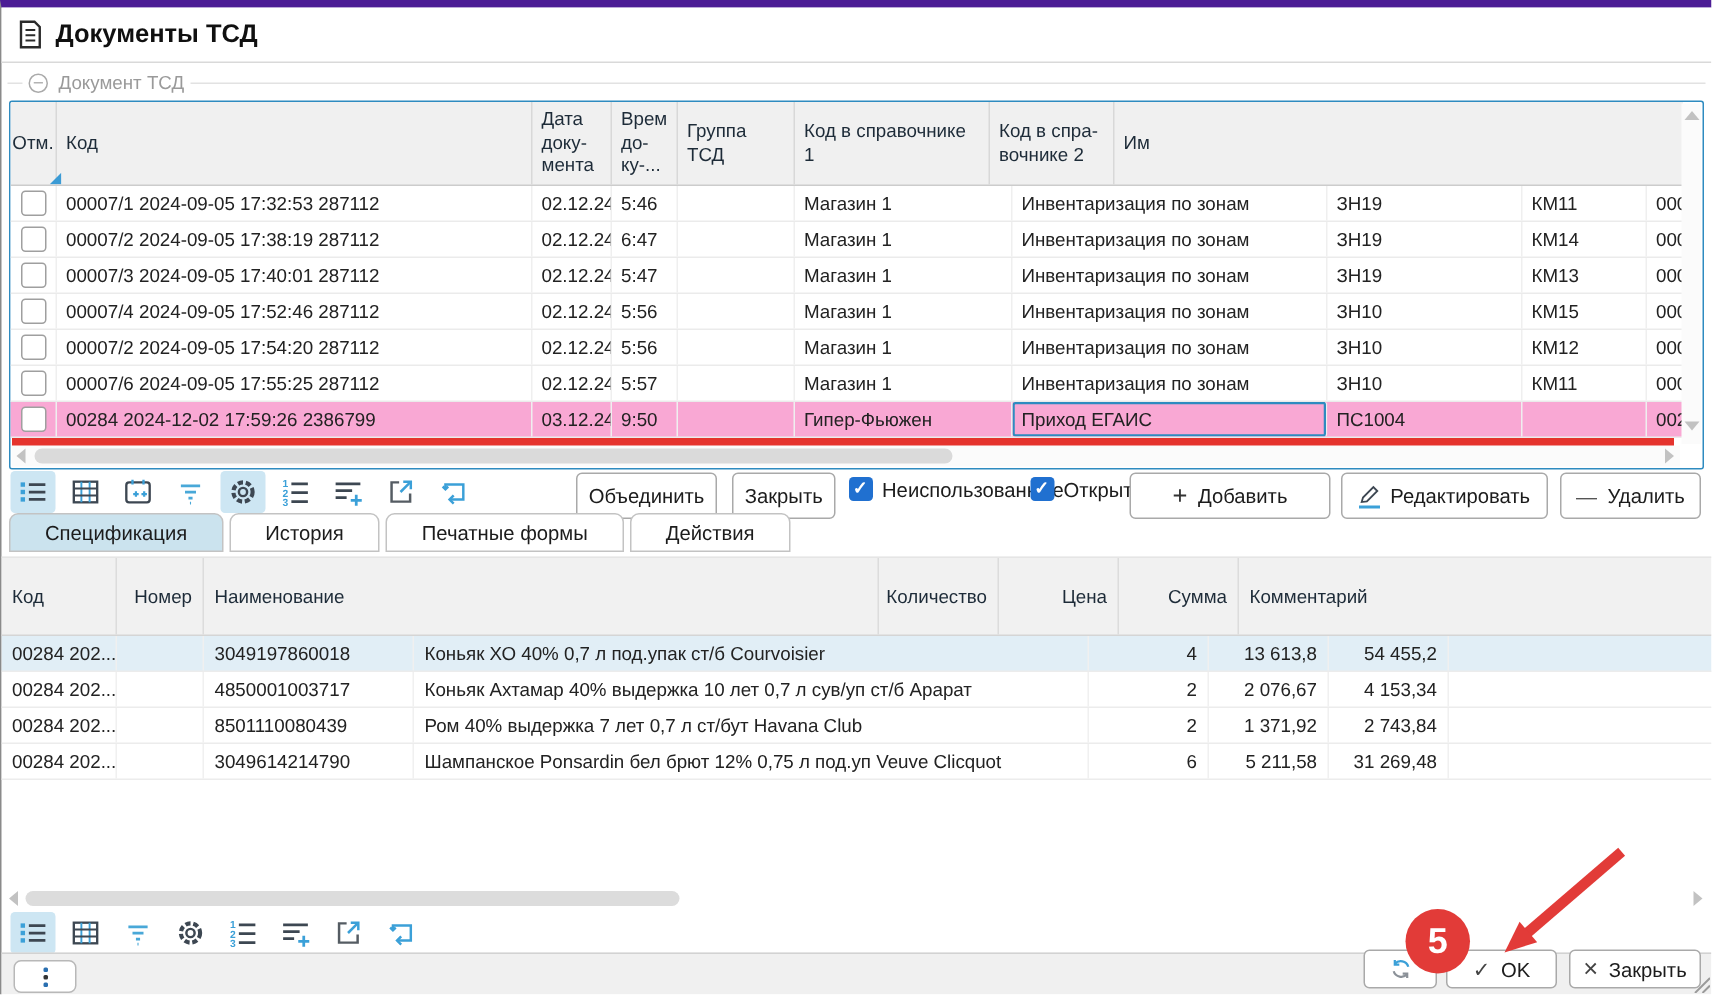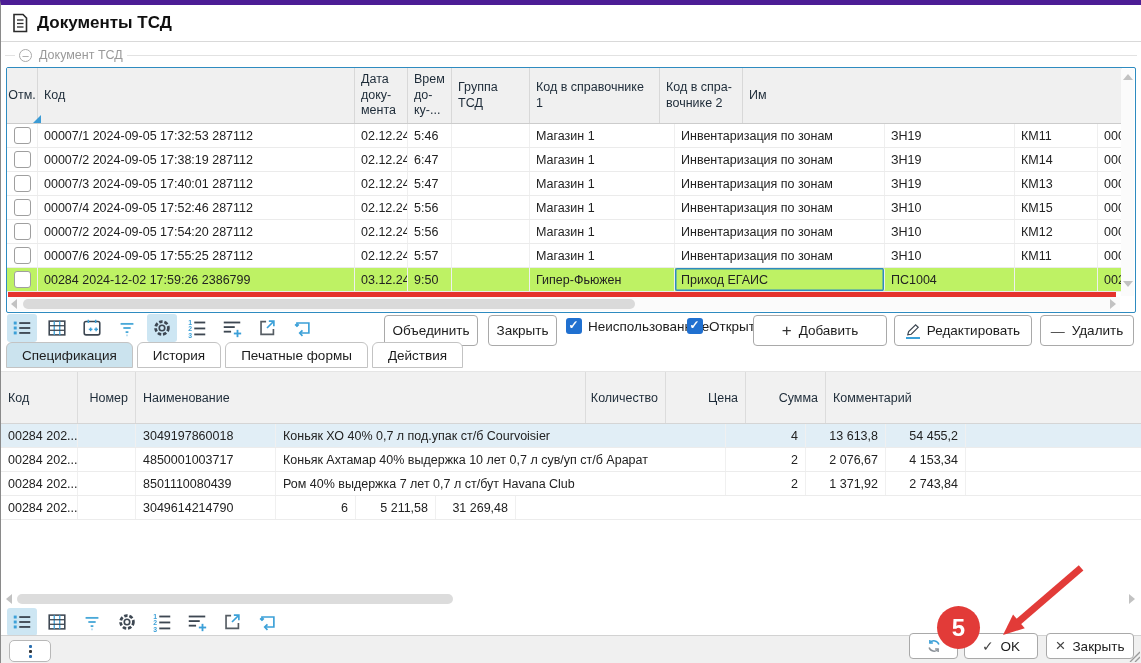--- a/index.html
+++ b/index.html
@@ -10,21 +10,21 @@
   
   .gb-label{position:absolute;left:14px;top:43px;display:flex;align-items:center;gap:7px;color:#9a9a9a;font-size:12.5px;background:#fff;z-index:2;padding:0 4px;}
   .gb-collapse{width:13px;height:13px;border:1px solid #aaa;border-radius:50%;color:#9a9a9a;font-size:11px;line-height:11px;text-align:center;box-sizing:border-box;}
   .gb-line{position:absolute;left:4px;top:50px;right:4px;border-top:1px solid #e2e2e2;}
   
   .dtable{position:absolute;left:5px;top:62px;width:1130px;height:246px;border:1px solid #2e8bc0;border-radius:2px;background:#fff;box-sizing:border-box;overflow:hidden;}
   .dhead{display:flex;height:56px;background:#f0f0f0;border-bottom:1px solid #cccccc;box-sizing:border-box;width:1115px;}
   .dhead .hc{display:flex;align-items:center;padding:2px 6px;font-size:12.5px;color:#1d2b38;border-right:1px solid #d8d8d8;box-sizing:border-box;line-height:1.25;overflow:hidden;}
   .drow{display:flex;height:24px;border-bottom:1px solid #ebebeb;box-sizing:border-box;width:1115px;background:#fff;}
   .drow .dc{display:flex;align-items:center;padding:0 6px;font-size:12.5px;color:#222;border-right:1px solid #efefef;box-sizing:border-box;white-space:nowrap;overflow:hidden;}
-  .drow.selected{background:#bef264;}
+  .drow.selected{background:#f9a8d4;}
   .c-otm{width:31px;justify-content:center;padding:0!important;}
   .c-code{width:317px;}.c-date{width:53px;}.c-time{width:44px;}.c-grp{width:78px;}
   .c-wh{width:145px;}.c-type{width:210px;}.c-ref1{width:130px;}.c-ref2{width:83px;}.c-name{flex:1;border-right:none!important;}
   .cellsel{box-shadow:inset 0 0 0 1.5px #2e8bc0;border-radius:2px;}
   .rowcb{width:15px;height:15px;border:1px solid #9f9f9f;border-radius:3px;background:#fff;}
   .sort-tri{position:absolute;left:26px;top:47px;width:8px;height:8px;background:#3b9bd5;clip-path:polygon(100% 0,100% 100%,0 100%);}
   .redline{position:absolute;left:1px;top:224px;width:1108px;height:5px;background:#e5332d;z-index:3;}
   
   .dhscroll{position:absolute;left:1px;bottom:1px;height:14px;width:1112px;background:#fbfbfb;}
   .hthumb{position:absolute;left:15px;top:2px;height:10px;background:#dadada;border-radius:5px;}
@@ -42,21 +42,21 @@
   .tbtn{position:absolute;top:1px;height:31px;background:#fff;border:1px solid #a9a9a9;border-radius:4px;font-size:13.5px;color:#1c1c1c;display:flex;align-items:center;justify-content:center;gap:7px;box-sizing:border-box;font-family:"Liberation Sans",sans-serif;}
   .cbgroup{position:absolute;top:4px;display:flex;align-items:center;gap:6px;font-size:13.5px;color:#1c1c1c;}
   .cb{width:16px;height:16px;background:#2070d0;border-radius:3px;position:relative;}
   .cb:after{content:"✓";position:absolute;left:2.5px;top:0px;color:#fff;font-size:12px;font-weight:bold;}
   .plus{font-size:17px;color:#333;font-weight:normal;line-height:14px;}
   .dash{font-size:14px;color:#555;}
   .pencil{position:relative;display:flex;flex-direction:column;align-items:center;}
   .pencil .ul{width:14px;height:2px;background:#3ba0d8;margin-top:1px;}
   
   .tabsbar{position:absolute;left:5px;top:337px;height:26px;display:flex;gap:4px;}
-  .tab{height:26px;display:flex;align-items:center;padding:0 15px;font-size:13.5px;color:#1c1c1c;border:1px solid #c3c3c3;border-radius:6px 6px 0 0;background:#fff;box-sizing:border-box;}
+  .tab{height:26px;display:flex;align-items:center;padding:0 23px;font-size:13.5px;color:#1c1c1c;border:1px solid #c3c3c3;border-radius:6px 6px 0 0;background:#fff;box-sizing:border-box;}
   .tab.active{background:#cbe3ee;}
   
   .stable{position:absolute;left:0;top:366px;width:1141px;}
   .shead{display:flex;height:53px;background:#f1f1f1;border-bottom:1px solid #d5d5d5;border-top:1px solid #e5e5e5;box-sizing:border-box;}
   .shead .hc{display:flex;align-items:center;padding:2px 7px;font-size:12.5px;color:#1d2b38;border-right:1px solid #dcdcdc;box-sizing:border-box;}
   .srow{display:flex;height:24px;border-bottom:1px solid #ececec;box-sizing:border-box;background:#fff;}
   .srow .dc{display:flex;align-items:center;padding:0 7px;font-size:12.5px;color:#222;border-right:1px solid #f0f0f0;box-sizing:border-box;white-space:nowrap;overflow:hidden;}
   .srow.selected{background:#e1eef6;}
   .s-code{width:77px;}.s-num{width:58px;}.s-bar{width:140px;}.s-name{width:450px;}
   .s-qty{width:80px;}.s-price{width:80px;}.s-sum{width:80px;}.s-com{flex:1;border-right:none!important;}
@@ -397,20 +397,21 @@
       <div class="dc s-name">Ром 40% выдержка 7 лет 0,7 л ст/бут Havana Club</div>
       <div class="dc s-qty num">2</div>
       <div class="dc s-price num">1 371,92</div>
       <div class="dc s-sum num">2 743,84</div>
       <div class="dc s-com"></div>
     </div>
     <div class="srow">
       <div class="dc s-code">00284 202...</div>
       <div class="dc s-num num"></div>
       <div class="dc s-bar">3049614214790</div>
+      <div class="dc s-name">Шампанское Ponsardin бел брют 12% 0,75 л под.уп Veuve Clicquot</div>
       <div class="dc s-qty num">6</div>
       <div class="dc s-price num">5 211,58</div>
       <div class="dc s-sum num">31 269,48</div>
       <div class="dc s-com"></div>
     </div>
   </div>
 
   <div class="shscroll">
     <span class="arrow ar-left"></span>
     <span class="shthumb"></span>

